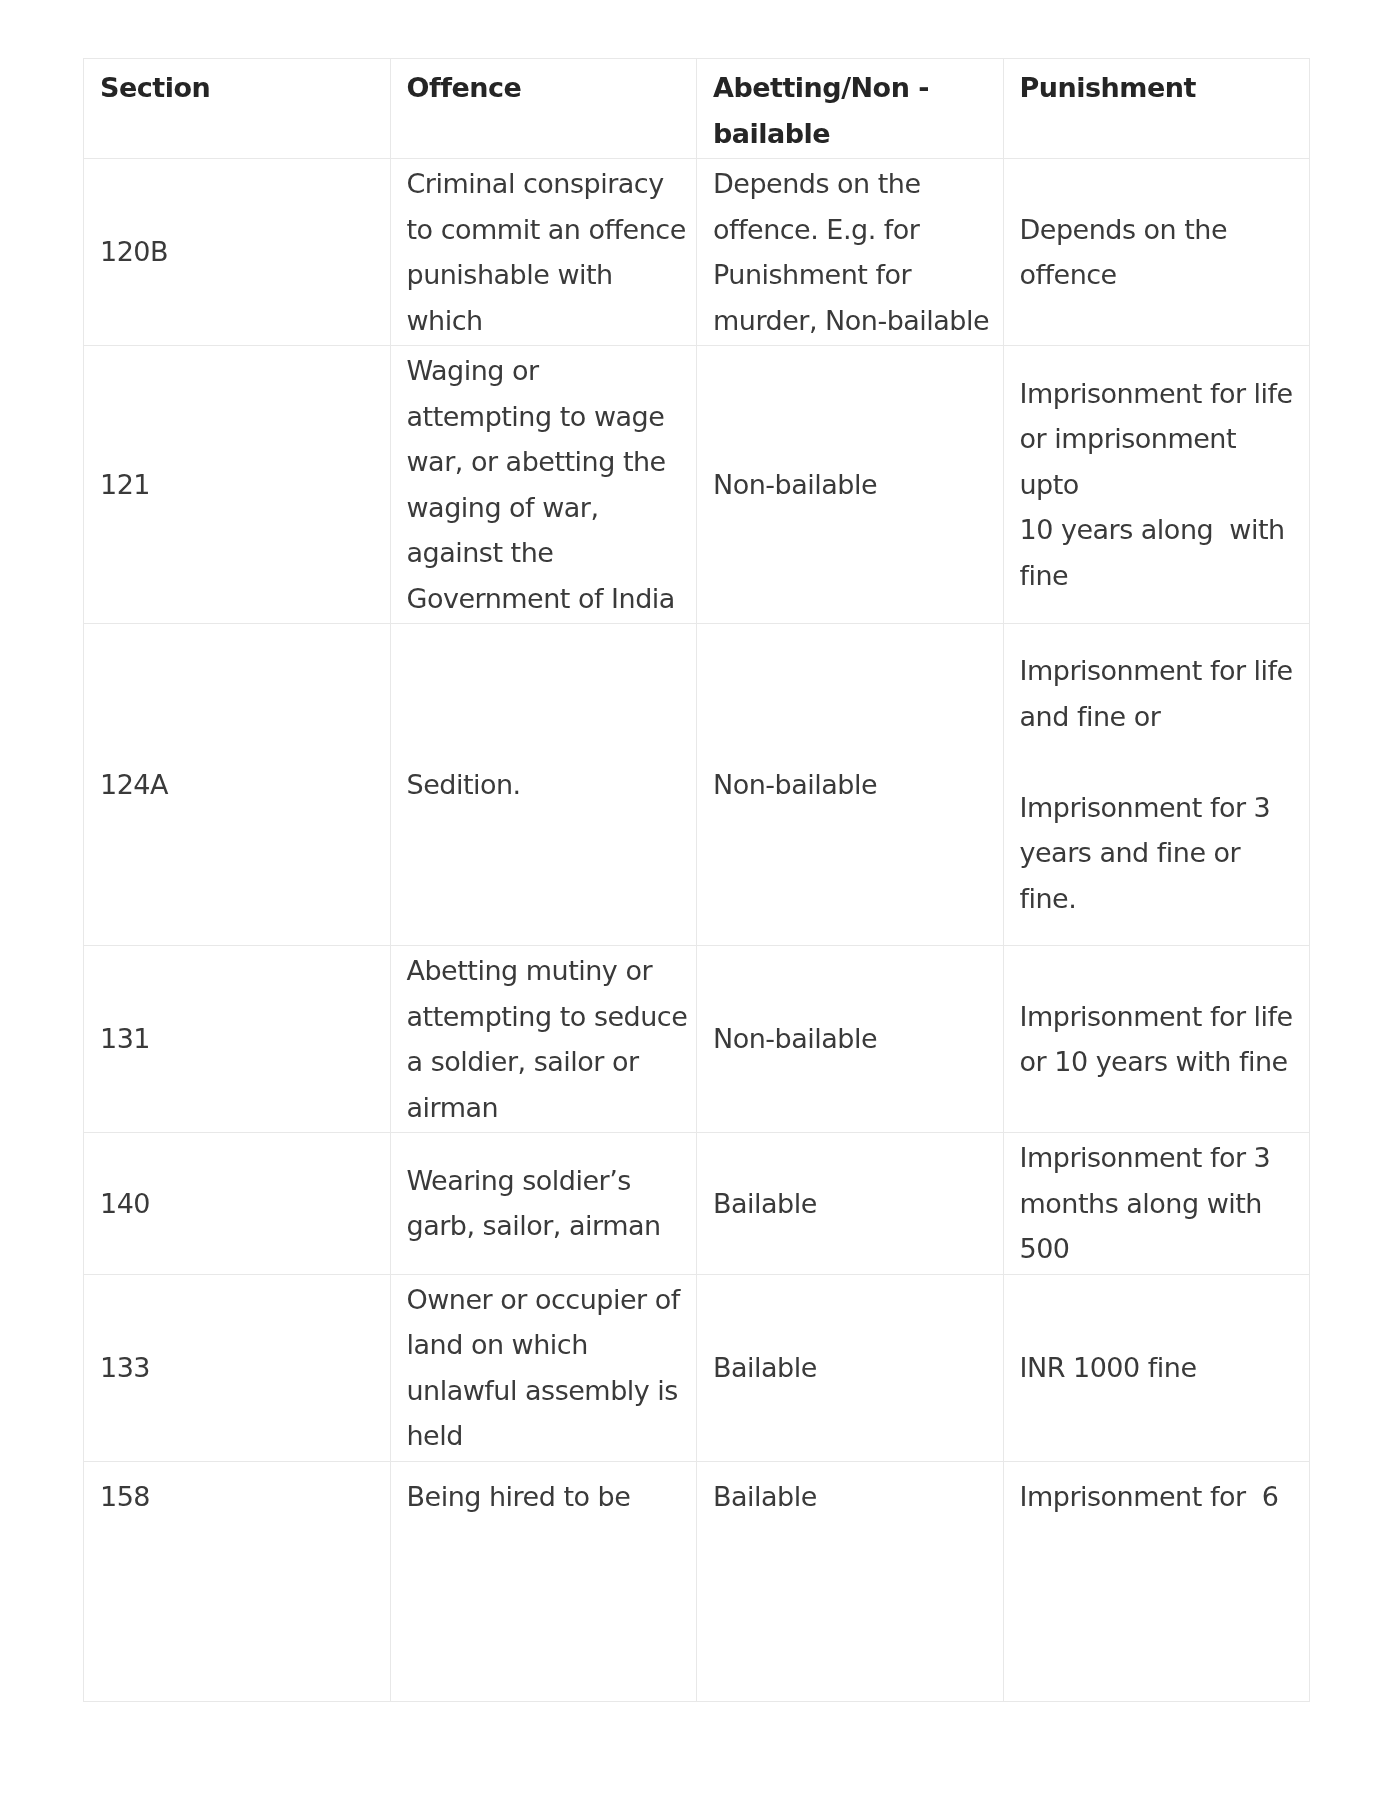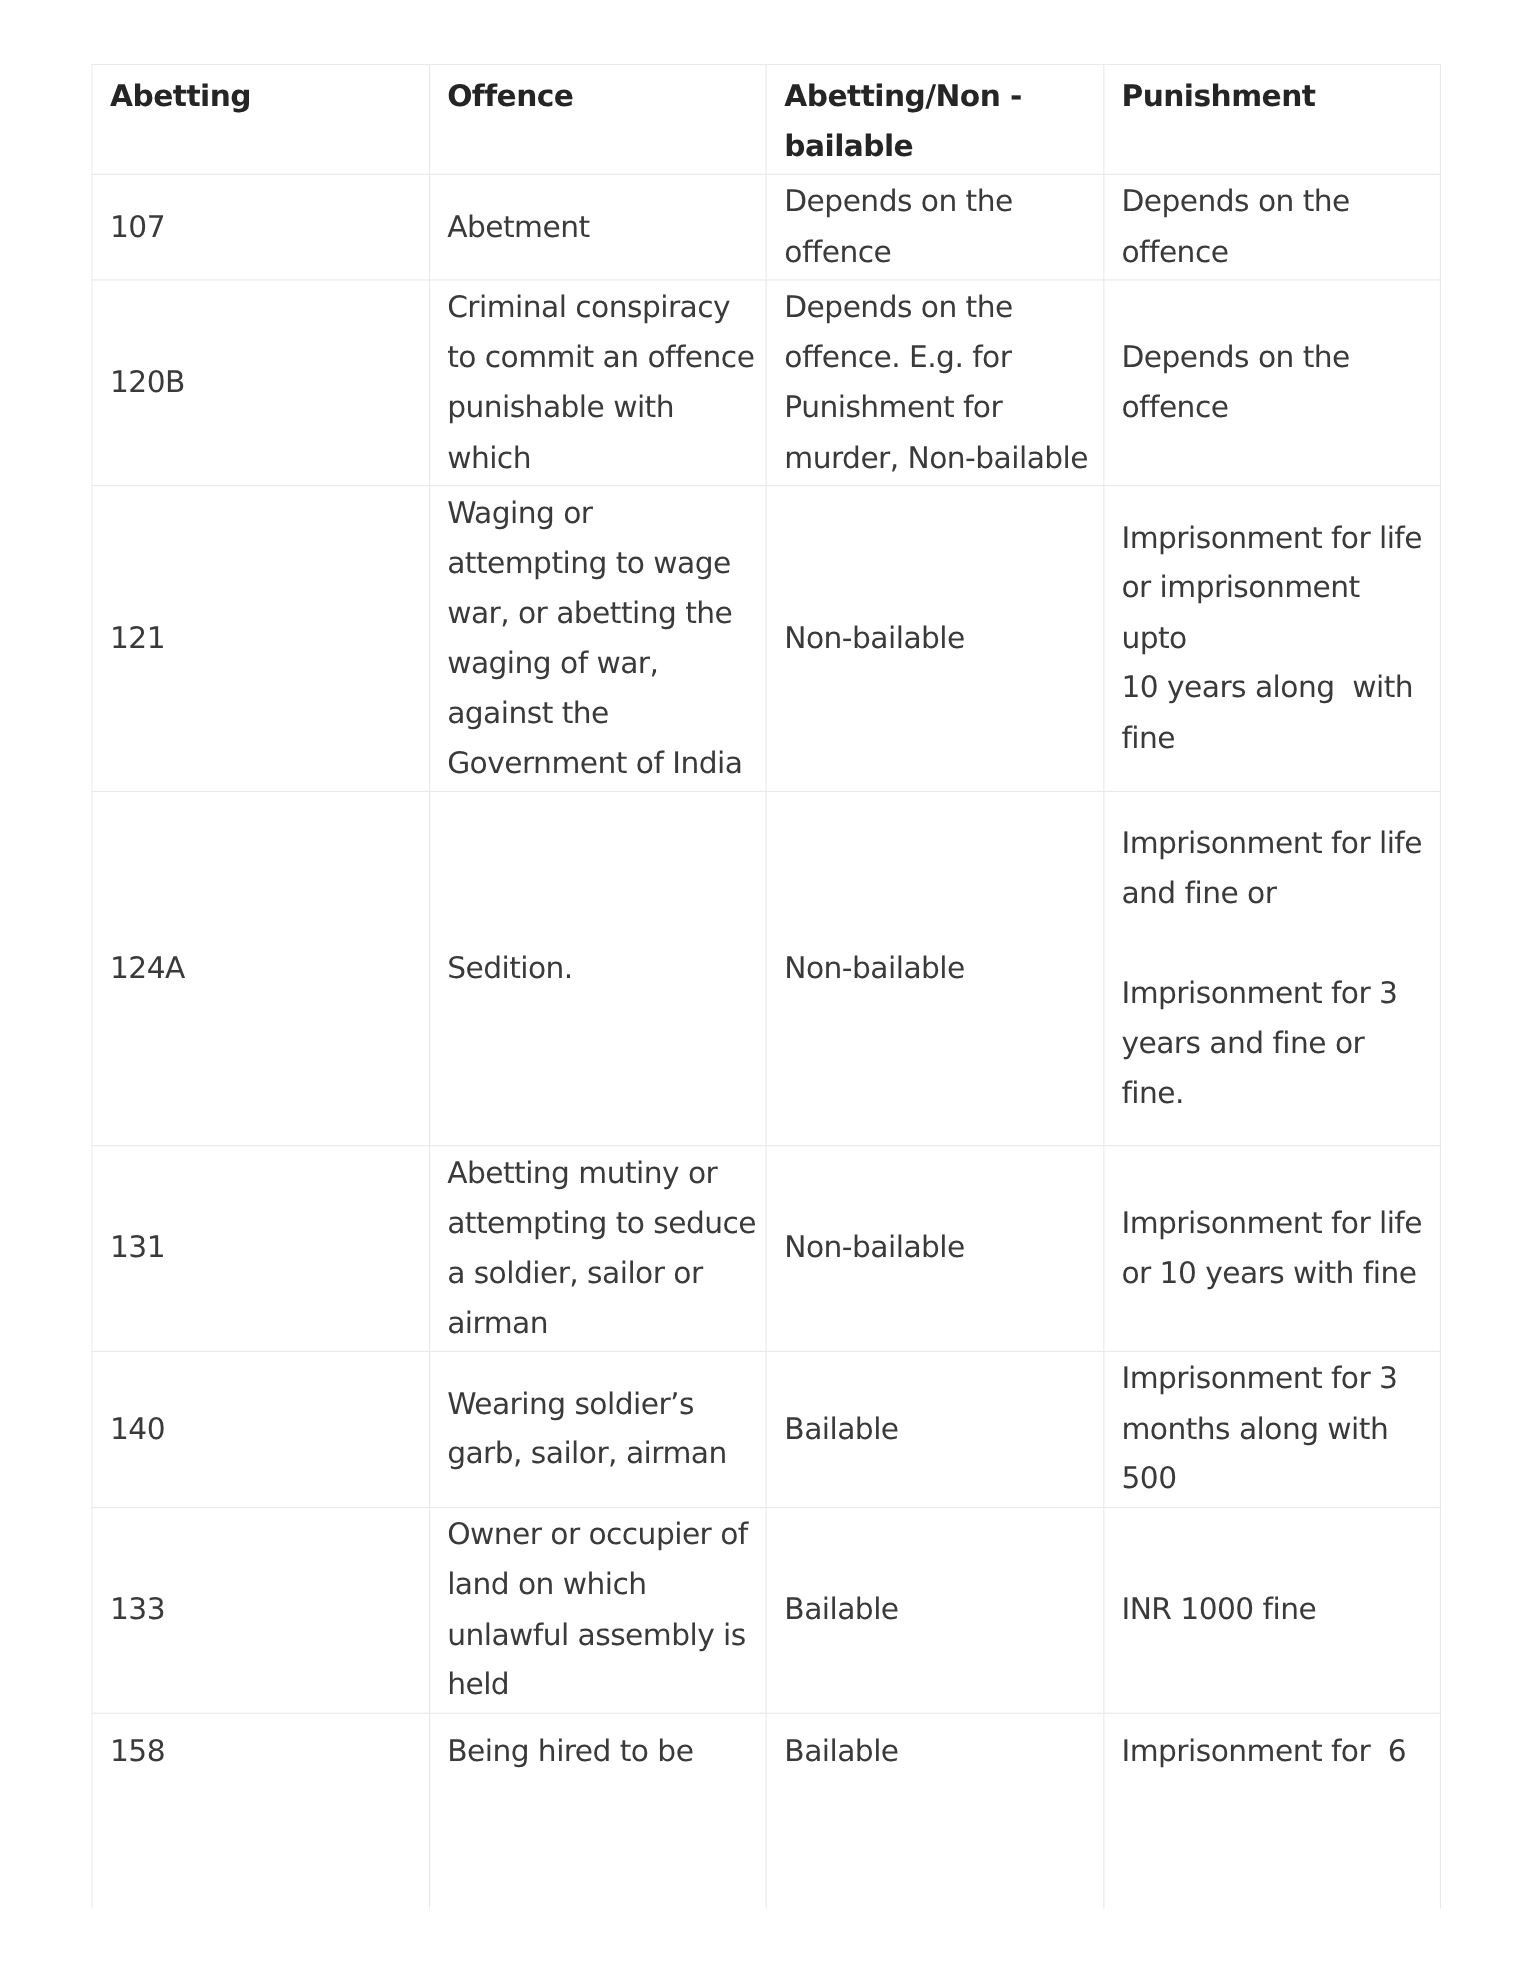--- a/index.html
+++ b/index.html
@@ -62,36 +62,28 @@
 <div class="table-wrap">
   <table class="offences">
     <colgroup>
       <col>
       <col>
       <col>
       <col>
     </colgroup>
     <thead>
       <tr style="height: 98px;">
-          <th>Abetting</th>
+          <th>Section</th>
           <th>Offence</th>
           <th>Abetting/Non -
 bailable</th>
           <th>Punishment</th>
         </tr>
     </thead>
     <tbody>
-        <tr style="height: 95px;">
-          <td>107</td>
-          <td>Abetment</td>
-          <td>Depends on the
-offence</td>
-          <td>Depends on the
-offence</td>
-        </tr>
         <tr style="height: 186px;">
           <td>120B</td>
           <td>Criminal conspiracy
 to commit an offence
 punishable with
 which</td>
           <td>Depends on the
 offence. E.g. for
 Punishment for
 murder, Non-bailable</td>

